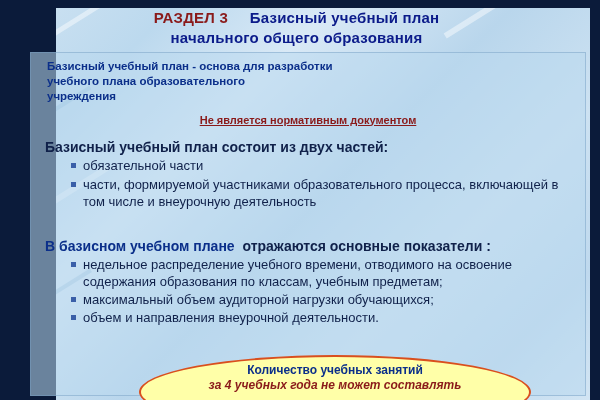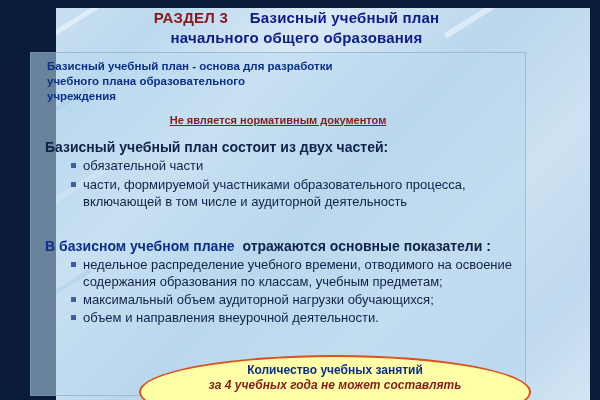--- a/index.html
+++ b/index.html
@@ -65,21 +65,21 @@
   }
   .title-line1 { display:block; }
   .title-line2 { display:block; }
   .title-num { color:#8a1a1a; }
 
   
   .panel {
     position: absolute;
     left: 30px;
     top: 52px;
-    width: 496px;
+    width: 556px;
     height: 344px;
     background: rgba(186,217,238,0.55);
     border: 1px solid rgba(120,160,195,0.5);
     box-sizing: border-box;
     padding: 6px 10px 0 10px;
   }
 
   .lead {
     color: #0b2f8a;
     font-weight: bold;
@@ -197,21 +197,21 @@
 
     <div class="para">Базисный учебный план состоит из двух частей:</div>
 
     <ul class="bullets">
       <li>
         <span class="sq"></span>
         <span>обязательной части</span>
       </li>
       <li>
         <span class="sq"></span>
-        <span>части, формируемой участниками образовательного процесса, включающей в том числе и аудиторной деятельность</span>
+        <span>части, формируемой участниками образовательного процесса, включающей в том числе и внеурочную деятельность</span>
       </li>
     </ul>
 
     <div class="section-gap"></div>
 
     <div class="para">
       <span class="accent">В базисном учебном плане</span>
       &nbsp;<span>отражаются основные показатели :</span>
     </div>
 

